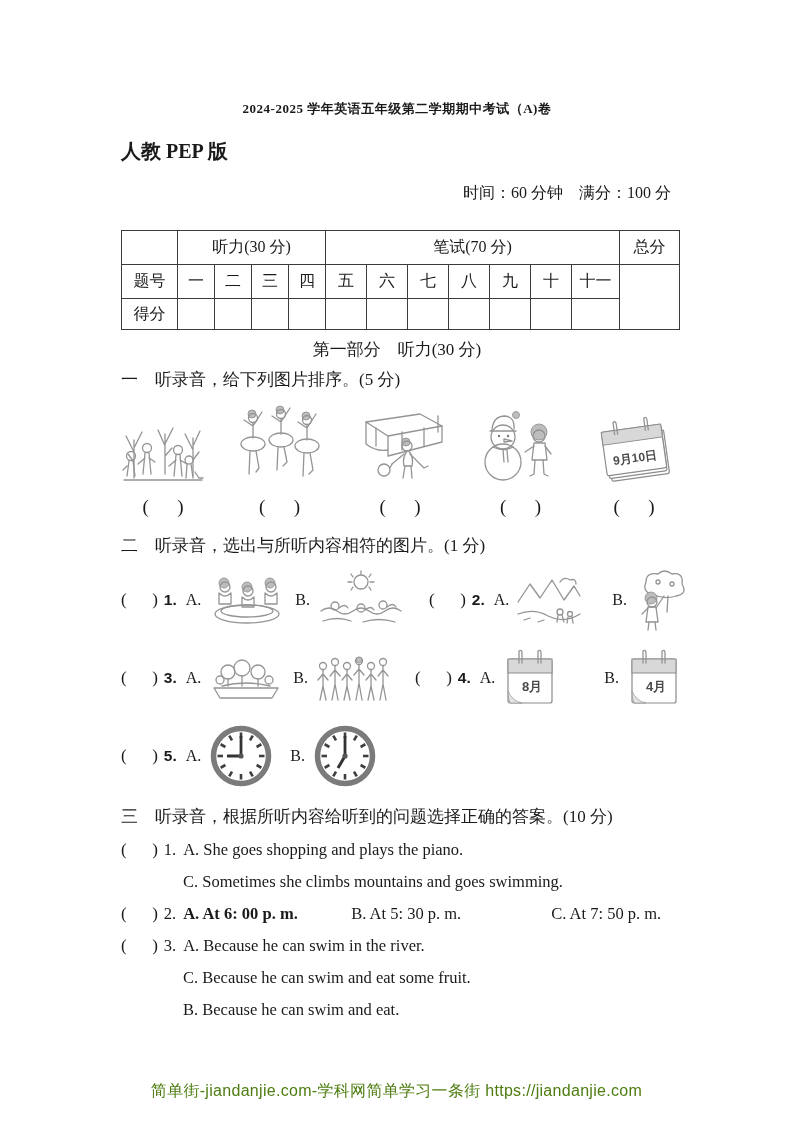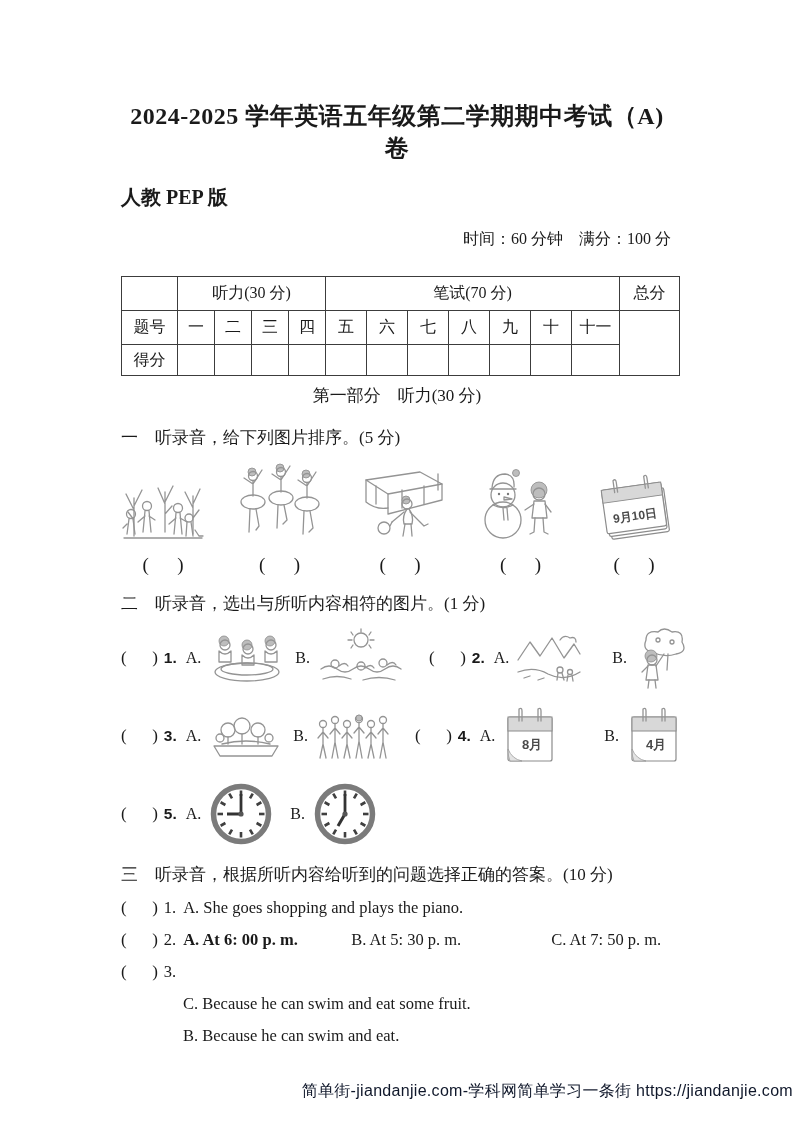--- a/index.html
+++ b/index.html
@@ -4,33 +4,33 @@
 <style>
   * { margin:0; padding:0; box-sizing:border-box; }
   html,body { background:#ffffff; }
   body {
     width:793px; height:1122px; overflow:hidden;
     font-family:"Liberation Serif","DejaVu Serif",serif;
     color:#1a1a1a; position:relative;
   }
   .content { width:552px; margin-left:121px; padding-top:100px; }
 
-  .title-line1 { font-size:24px; font-weight:bold; text-align:center; letter-spacing:0.5px; }
+  .title-line1 { font-size:13px; font-weight:bold; text-align:center; letter-spacing:0.5px; }
   .title-line2 { font-size:20px; font-weight:bold; text-align:left; margin-top:20px; }
   .info-line   { font-size:16px; text-align:right; margin-top:18px; padding-right:2px; }
 
   table.score-table {
     border-collapse:collapse; table-layout:fixed; width:552px; margin-top:26px;
     font-size:16px; text-align:center;
   }
   table.score-table td { border:1px solid #3c3c3c; height:34px; padding:0; overflow:hidden; }
   table.score-table tr:last-child td { height:31px; }
 
   .section-title { text-align:center; font-size:17px; margin-top:8px; }
-  .q-heading { font-size:17px; margin-top:19px; }
+  .q-heading { font-size:17px; margin-top:7px; }
 
   .pic-row { display:flex; justify-content:space-between; align-items:flex-end; margin-top:9px; height:86px; }
   .pic-cell { display:flex; align-items:flex-end; justify-content:center; }
   .paren-row { display:flex; justify-content:space-between; margin-top:10px; }
   .paren-slot { text-align:center; font-size:19px; white-space:pre; }
 
   .opt-row { display:flex; align-items:center; margin-top:8px; min-height:70px; }
   .paren { font-size:17px; white-space:pre; flex:none; }
   .item-num { font-family:"Liberation Sans","DejaVu Sans",sans-serif; font-weight:bold; font-size:15.5px; margin-left:6px; flex:none; }
   .opt-letter { font-size:16px; margin-left:9px; margin-right:7px; flex:none; }
@@ -38,22 +38,22 @@
   .grp-gap { width:26px; flex:none; }
 
   .q-line { display:flex; font-size:16.5px; line-height:32px; }
   .q-sub  { font-size:16.5px; line-height:32px; padding-left:62px; }
   .q-text { white-space:pre; }
   .inline-a { width:168px; flex:none;font-weight:bold; }
   .inline-b { width:200px; flex:none; }
 
   .footer {
     position:absolute; left:0; right:0; bottom:20px;
-    text-align:right; font-family:"Liberation Sans","DejaVu Sans",sans-serif;
-    font-size:16px; color:#0f172a; letter-spacing:0.3px;
+    text-align:center; font-family:"Liberation Sans","DejaVu Sans",sans-serif;
+    font-size:16px; color:#4d7c0f; letter-spacing:0.3px;
   }
   svg { display:block; }
   svg .ln { stroke:#949494; fill:none; stroke-width:1.3; stroke-linecap:round; stroke-linejoin:round; }
   svg .fillg { fill:#bdbdbd; stroke:#8c8c8c; stroke-width:0.8; }
   svg .calhead { fill:#d8d8d8; stroke:#8c8c8c; stroke-width:1; }
   svg .calbody { fill:#ffffff; stroke:#8c8c8c; stroke-width:1.2; }
   svg .caltext { fill:#4a4a4a; font-family:"Liberation Sans","DejaVu Sans",sans-serif; font-weight:bold; }
 </style>
 </head>
 <body>
@@ -403,31 +403,33 @@
     </span>
   </div>
 
   <div class="q-heading" style="margin-top:14px">三　听录音，根据所听内容给听到的问题选择正确的答案。(10 分)</div>
 
   <div class="q-line" style="margin-top:6px">
     <span class="paren">(      )</span>
     <span class="q-text" style="margin-left:6px">1.</span>
     <span class="q-text" style="margin-left:7px">A. She goes shopping and plays the piano.</span>
   </div>
+  <div class="q-sub">C. Sometimes she climbs mountains and goes swimming.</div>
 
   <div class="q-line">
     <span class="paren">(      )</span>
     <span class="q-text" style="margin-left:6px">2.</span>
     <span class="q-text inline-a" style="margin-left:7px">A. At 6: 00 p. m.</span>
     <span class="q-text inline-b">B. At 5: 30 p. m.</span>
     <span class="q-text">C. At 7: 50 p. m.</span>
   </div>
 
   <div class="q-line">
     <span class="paren">(      )</span>
     <span class="q-text" style="margin-left:6px">3.</span>
+    <span class="q-text" style="margin-left:7px">A. Because he can swim in the river.</span>
   </div>
   <div class="q-sub">C. Because he can swim and eat some fruit.</div>
   <div class="q-sub">B. Because he can swim and eat.</div>
 
 </div>
 
 <div class="footer">简单街-jiandanjie.com-学科网简单学习一条街 https://jiandanjie.com</div>
 
 </body></html>

